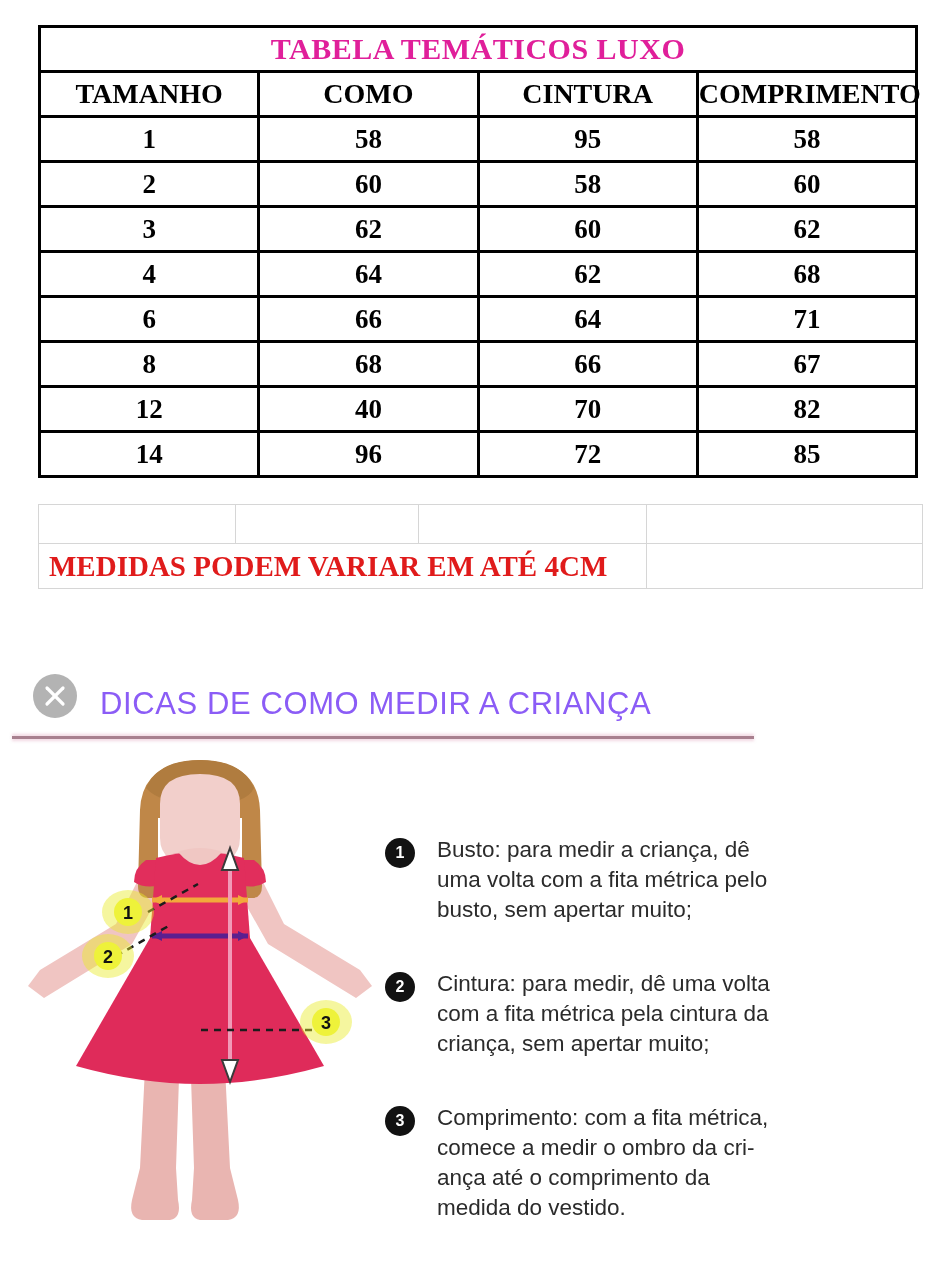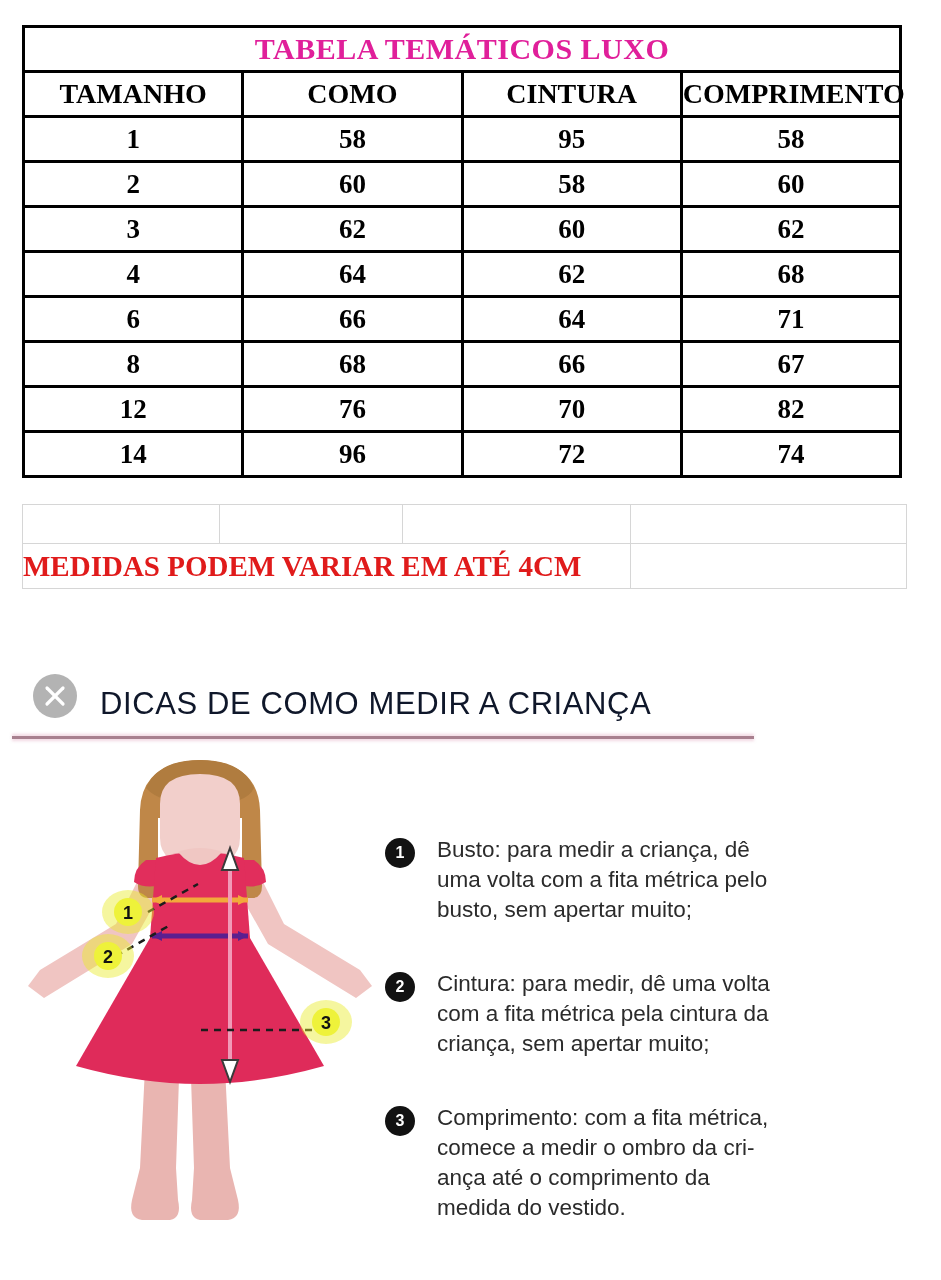--- a/index.html
+++ b/index.html
@@ -11,21 +11,21 @@
     width: 941px;
     height: 1280px;
     position: relative;
     font-family: "Liberation Sans", sans-serif;
     overflow: hidden;
   }
 
   
   #size-table-section {
     position: absolute;
-    left: 0; top: 0;
+    left: 16px; top: 0;
     width: 914px;
     height: 620px;
   }
 
   table.size-table {
     position: absolute;
     left: 22px;
     top: 25px;
     width: 880px;
     border-collapse: collapse;
@@ -69,20 +69,21 @@
   }
   table.tail-table td {
     border: 1.5px solid #d6d6d6;
     background: #ffffff;
     padding: 0;
     height: 38px;
   }
   table.tail-table tr.warn-row td {
     height: 44px;
     text-align: left;
+    padding-left: 10px;
     font-family: "Liberation Serif", serif;
     font-weight: bold;
     font-size: 29px;
     color: #e01b1b;
     white-space: nowrap;
   }
 
   
   #tips-section {
     position: absolute;
@@ -102,21 +103,21 @@
   }
   #close-icon svg { display: block; }
 
   #tips-title {
     position: absolute;
     left: 100px;
     top: 686px;
     font-family: "Liberation Sans", sans-serif;
     font-size: 31px;
     font-weight: 400;
-    color: #0f172a;
+    color: #8b5cf6;
     letter-spacing: 0.6px;
     white-space: nowrap;
   }
   #tips-divider {
     position: absolute;
     left: 12px;
     top: 736px;
     width: 742px;
     height: 3px;
     background: #a8808f;
@@ -215,29 +216,29 @@
         <td>71</td>
       </tr>
       <tr class="data-row">
         <td>8</td>
         <td>68</td>
         <td>66</td>
         <td>67</td>
       </tr>
       <tr class="data-row">
         <td>12</td>
-        <td>76</td>
+        <td>40</td>
         <td>70</td>
         <td>82</td>
       </tr>
       <tr class="data-row">
         <td>14</td>
         <td>96</td>
         <td>72</td>
-        <td>74</td>
+        <td>85</td>
       </tr>
     </tbody>
   </table>
 
   <table class="tail-table">
     <tbody>
       <tr>
         <td style="width:196px"></td>
         <td style="width:182px"></td>
         <td style="width:227px"></td>

